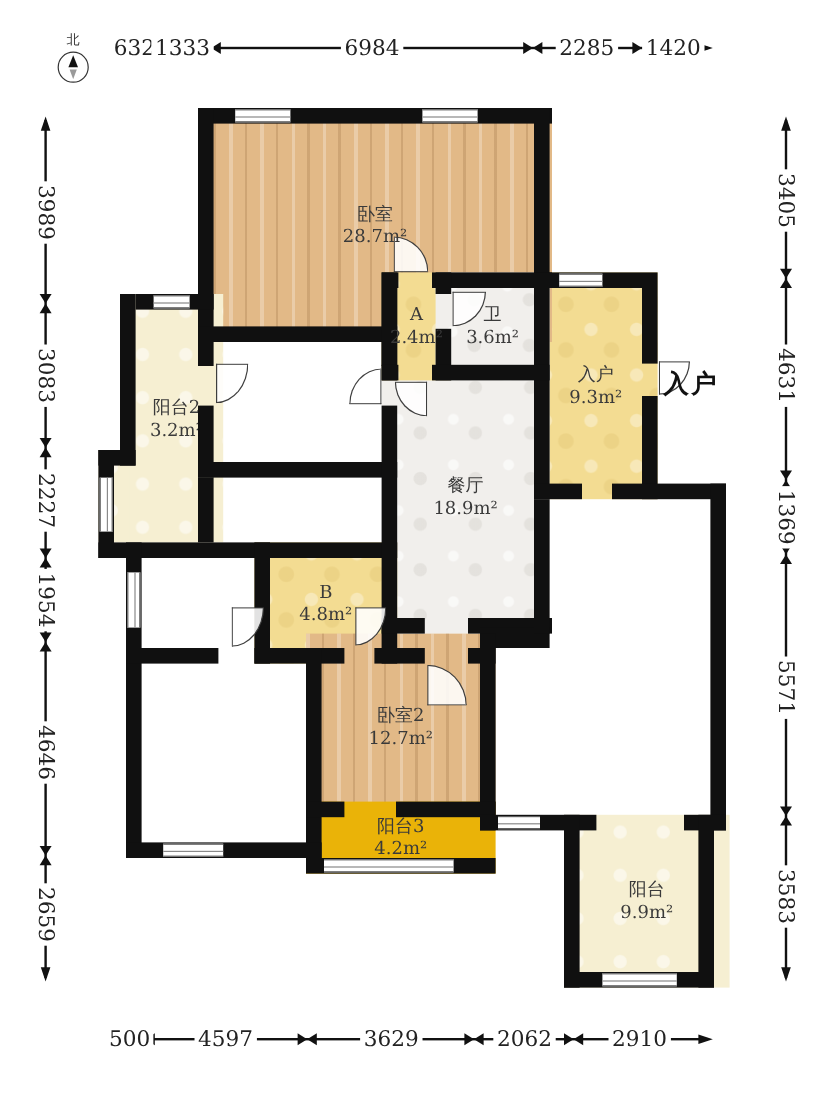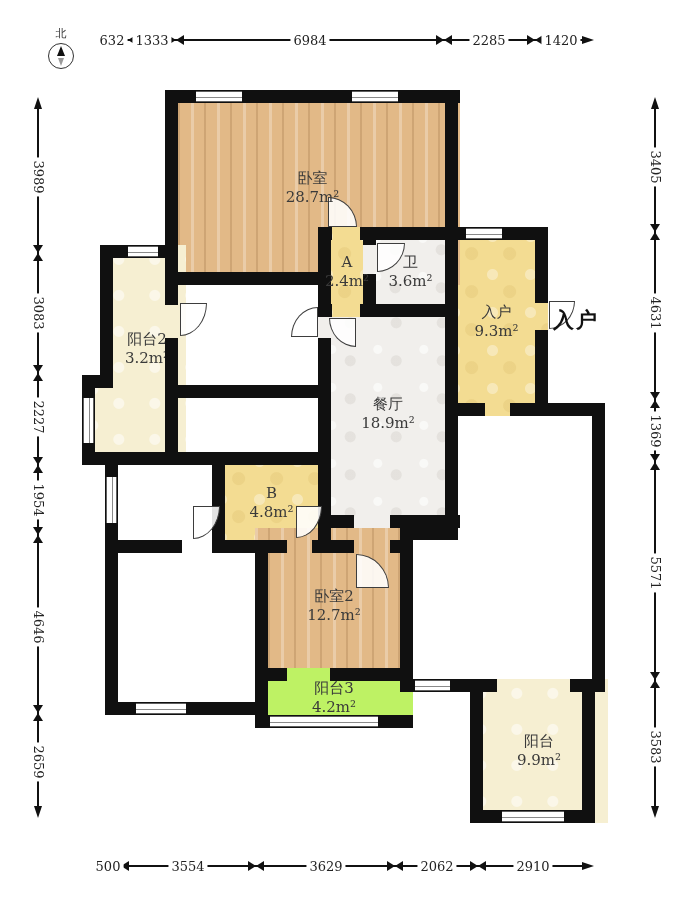--- a/index.html
+++ b/index.html
@@ -19,37 +19,37 @@
         background-image:radial-gradient(circle at 25% 25%, rgba(255,255,255,.35) 0 5px, transparent 6px),
                          radial-gradient(circle at 70% 70%, rgba(205,170,80,.18) 0 6px, transparent 7px);
         background-size:38px 38px;}
   .living{background:#f5d983;
         background-image:radial-gradient(circle at 25% 25%, rgba(255,255,255,.4) 0 6px, transparent 7px),
                          radial-gradient(circle at 75% 65%, rgba(208,168,70,.22) 0 7px, transparent 8px);
         background-size:44px 44px;}
   .cream{background:#f6efd2;
         background-image:radial-gradient(circle at 30% 40%, rgba(255,255,255,.5) 0 5px, transparent 6px);
         background-size:36px 36px;}
-  .pale{background:#bef264;}
+  .pale{background:#eab308;}
   .plainwhite{background:#ffffff;}
   
   .rl{position:relative;z-index:6;text-align:center;line-height:1.25;}
   .rl.under{z-index:1;}
   .rn,.ra{display:block;font-size:15px;color:#3a3a3a;white-space:nowrap;}
   .ra{font-size:15px;}
   
   .wall{position:absolute;background:#101010;z-index:4;}
   .win-h{position:absolute;z-index:5;background:#fff;border-top:1.4px solid #5f5f5f;border-bottom:1.4px solid #5f5f5f;box-sizing:border-box;}
   .win-h::after{content:"";position:absolute;left:0;right:0;top:50%;border-top:1.2px solid #8a8a8a;}
   .win-v{position:absolute;z-index:5;background:#fff;border-left:1.4px solid #5f5f5f;border-right:1.4px solid #5f5f5f;box-sizing:border-box;}
   .win-v::after{content:"";position:absolute;top:0;bottom:0;left:50%;border-left:1.2px solid #8a8a8a;}
   .door{position:absolute;z-index:5;border:1.6px solid #3d3d3d;background:rgba(255,255,255,.88);box-sizing:border-box;}
   
   .dl{position:absolute;background:#111;z-index:7;}
-  .dlab{position:absolute;z-index:8;background:#fff;color:#222;font-size:13px;
+  .dlab{position:absolute;z-index:8;background:#fff;color:#222;font-size:18px;
         padding:0 3px;transform:translate(-50%,-50%);white-space:nowrap;}
   .dlab.v{writing-mode:vertical-rl;text-orientation:sideways;padding:3px 0;}
   .tk{position:absolute;z-index:8;display:flex;transform:translate(-50%,-50%);}
   .tk::before{content:"";width:0;height:0;border-top:5px solid transparent;border-bottom:5px solid transparent;border-left:8px solid #111;}
   .tk::after{content:"";width:0;height:0;border-top:5px solid transparent;border-bottom:5px solid transparent;border-right:8px solid #111;}
   .tk.v{transform:translate(-50%,-50%) rotate(90deg);}
   .ar{position:absolute;z-index:8;width:0;height:0;transform:translate(-50%,-50%);}
   .ar.r{border-top:4.5px solid transparent;border-bottom:4.5px solid transparent;border-left:12px solid #111;}
   .ar.u{border-left:4.5px solid transparent;border-right:4.5px solid transparent;border-bottom:12px solid #111;}
   .ar.d{border-left:4.5px solid transparent;border-right:4.5px solid transparent;border-top:12px solid #111;}
@@ -255,18 +255,18 @@
   <span class="dlab v" style="left:655px;top:573px">5571</span>
   <span class="dlab v" style="left:655px;top:747px">3583</span>
 
   <div class="dl" style="left:98px;top:865px;width:492px;height:2px"></div>
   <div class="tk" style="left:121px;top:866px"></div>
   <div class="tk" style="left:256px;top:866px"></div>
   <div class="tk" style="left:395px;top:866px"></div>
   <div class="tk" style="left:478px;top:866px"></div>
   <div class="ar r" style="left:588px;top:866px"></div>
   <span class="dlab" style="left:108px;top:866px">500</span>
-  <span class="dlab" style="left:188px;top:866px">3554</span>
+  <span class="dlab" style="left:188px;top:866px">4597</span>
   <span class="dlab" style="left:326px;top:866px">3629</span>
   <span class="dlab" style="left:437px;top:866px">2062</span>
   <span class="dlab" style="left:533px;top:866px">2910</span>
 
 </div>
 
 </body></html>

